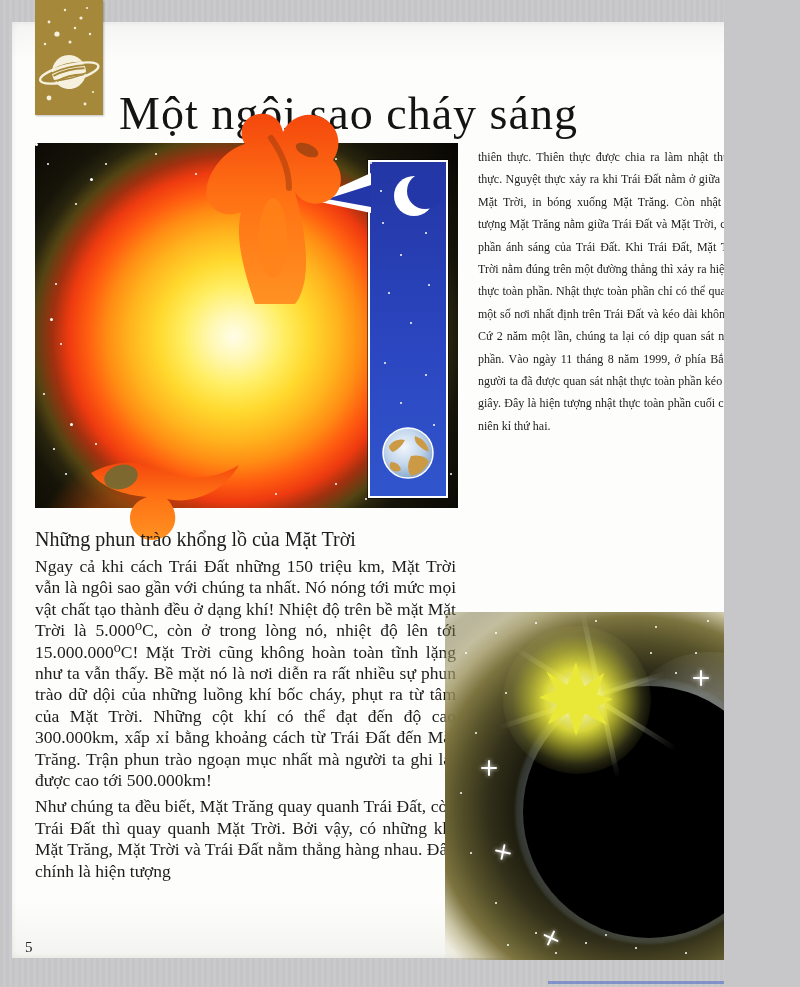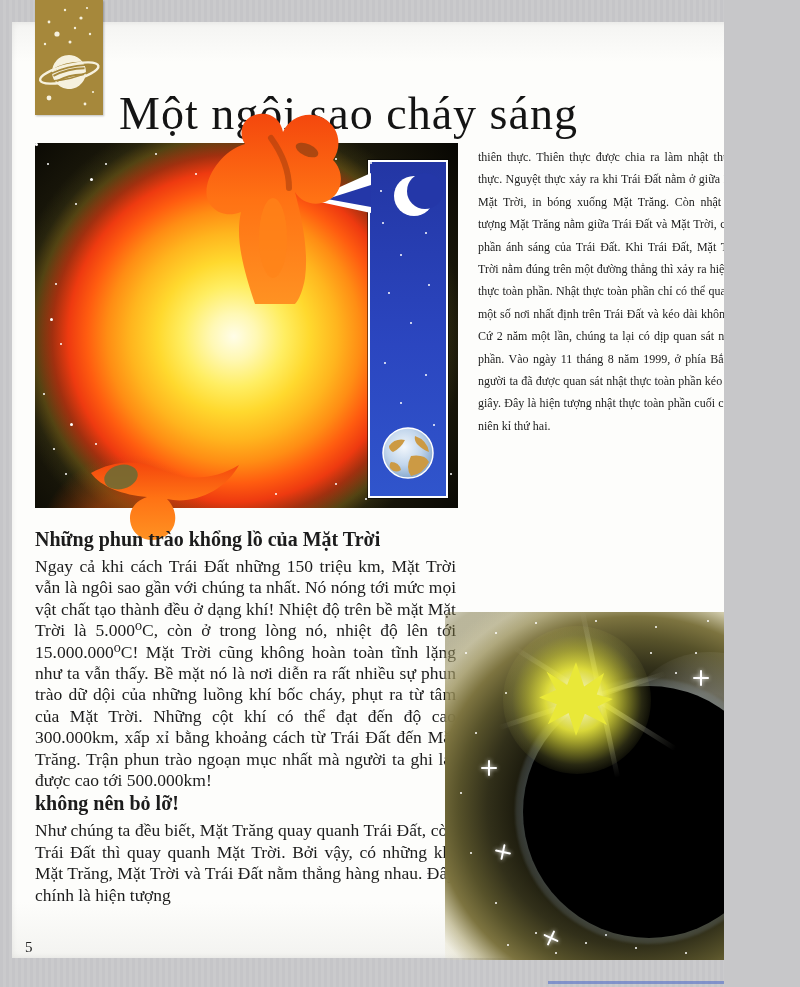--- a/index.html
+++ b/index.html
@@ -57,21 +57,21 @@
   .earth-wrap{position:absolute;left:11px;top:264px;width:54px;height:54px;}
   
   .wedge{position:absolute;left:270px;top:20px;}
   
   .flame-top{position:absolute;left:150px;top:-35px;}
   .flame-bottom{position:absolute;left:50px;top:300px;}
 
   
   .left-col{position:absolute;left:35px;top:527px;width:421px;color:#1c1c1c;}
   .right-col{position:absolute;left:478px;top:146px;width:311px;color:#1c1c1c;}
-  .h-bold{font-size:20px;font-weight:700;line-height:24px;}
+  .h-bold{font-size:20px;font-weight:400;line-height:24px;}
   .body-text{font-size:17.5px;line-height:21.4px;text-align:justify;margin:0;}
   .right-col .body-text{font-size:12px;line-height:22.4px;}
   .mt6{margin-top:5px;} .mt14{margin-top:13px;}
 
   
   .eclipse-figure{position:absolute;left:445px;top:612px;width:352px;height:348px;}
   .eglow{position:absolute;inset:0;background:
     radial-gradient(ellipse 75% 72% at 54% 56%,
       #0c0c06 0%, #131208 40%, #32301a 56%, #57522a 67%, #7d7440 76%,
       rgba(166,156,100,.55) 84%, rgba(220,212,170,.25) 90%, transparent 96%),
@@ -196,21 +196,20 @@
     <svg class="flame-bottom" width="160" height="110" viewBox="0 0 160 110">
       <path fill="url(#fg)" d="M6,30 C28,18 52,16 74,26 C100,38 128,38 154,22 C140,48 108,62 82,56
         C92,66 94,82 82,92 C68,102 50,96 46,82 C42,68 50,58 62,54 C38,52 16,44 6,30 Z"></path>
       <ellipse cx="36" cy="34" rx="17" ry="12" fill="#6f6a33" opacity=".9" transform="rotate(-15 36 34)"></ellipse>
     </svg>
   </figure>
 
   <section class="left-col">
     <div class="h-bold">Những phun trào khổng lồ của Mặt Trời</div>
     <p class="body-text mt6">Ngay cả khi cách Trái Đất những 150 triệu km, Mặt Trời vẫn là ngôi sao gần với chúng ta nhất. Nó nóng tới mức mọi vật chất tạo thành đều ở dạng khí! Nhiệt độ trên bề mặt Mặt Trời là 5.000⁰C, còn ở trong lòng nó, nhiệt độ lên tới 15.000.000⁰C! Mặt Trời cũng không hoàn toàn tĩnh lặng như ta vẫn thấy. Bề mặt nó là nơi diễn ra rất nhiều sự phun trào dữ dội của những luồng khí bốc cháy, phụt ra từ tâm của Mặt Trời. Những cột khí có thể đạt đến độ cao 300.000km, xấp xỉ bằng khoảng cách từ Trái Đất đến Mặt Trăng. Trận phun trào ngoạn mục nhất mà người ta ghi lại được cao tới 500.000km!</p>
-    <div class="h-bold">không nên bỏ lỡ!</div>
     <p class="body-text mt6">Như chúng ta đều biết, Mặt Trăng quay quanh Trái Đất, còn Trái Đất thì quay quanh Mặt Trời. Bởi vậy, có những khi Mặt Trăng, Mặt Trời và Trái Đất nằm thẳng hàng nhau. Đây chính là hiện tượng</p>
   </section>
 
   <section class="right-col">
     <p class="body-text">thiên thực. Thiên thực được chia ra làm nhật thực và nguyệt thực. Nguyệt thực xảy ra khi Trái Đất nằm ở giữa Mặt Trăng và Mặt Trời, in bóng xuống Mặt Trăng. Còn nhật thực là hiện tượng Mặt Trăng nằm giữa Trái Đất và Mặt Trời, che khuất một phần ánh sáng của Trái Đất. Khi Trái Đất, Mặt Trăng và Mặt Trời nằm đúng trên một đường thẳng thì xảy ra hiện tượng thiên thực toàn phần. Nhật thực toàn phần chỉ có thể quan sát được từ một số nơi nhất định trên Trái Đất và kéo dài không quá 7 phút. Cứ 2 năm một lần, chúng ta lại có dịp quan sát nhật thực toàn phần. Vào ngày 11 tháng 8 năm 1999, ở phía Bắc nước Pháp, người ta đã được quan sát nhật thực toàn phần kéo dài 2 phút 23 giây. Đây là hiện tượng nhật thực toàn phần cuối cùng của thiên niên kỉ thứ hai.</p>
   </section>
 
   <figure class="eclipse-figure" style="margin:0">
     <div class="eglow"></div>
     <i class="estars"></i>

